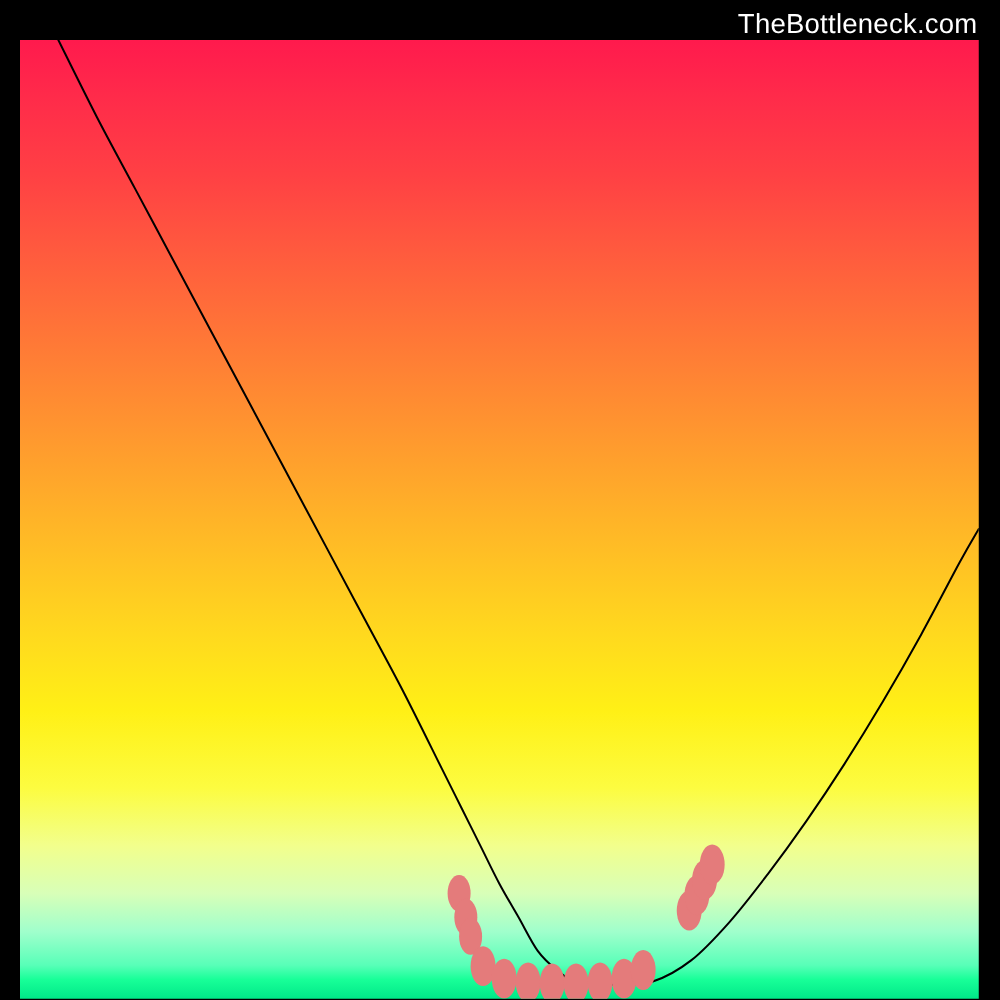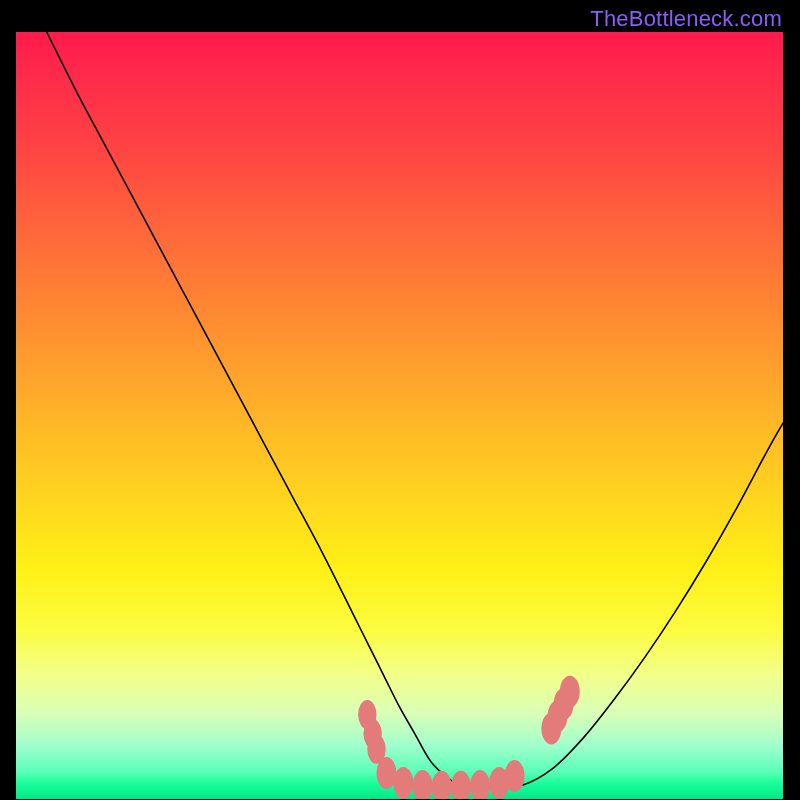--- a/index.html
+++ b/index.html
@@ -50,21 +50,21 @@
       #00e888 100%
     );
   }
   .attribution {
     position: absolute;
     right: 18px;
     top: 6px;
     font-family: Arial, Helvetica, sans-serif;
     font-size: 22px;
     font-weight: 400;
-    color: #8b5cf6;
+    color: #ffffff;
     letter-spacing: 0.2px;
   }
   svg.curve {
     position: absolute;
     left: 0;
     top: 0;
     width: 767px;
     height: 767px;
   }
 </style>

